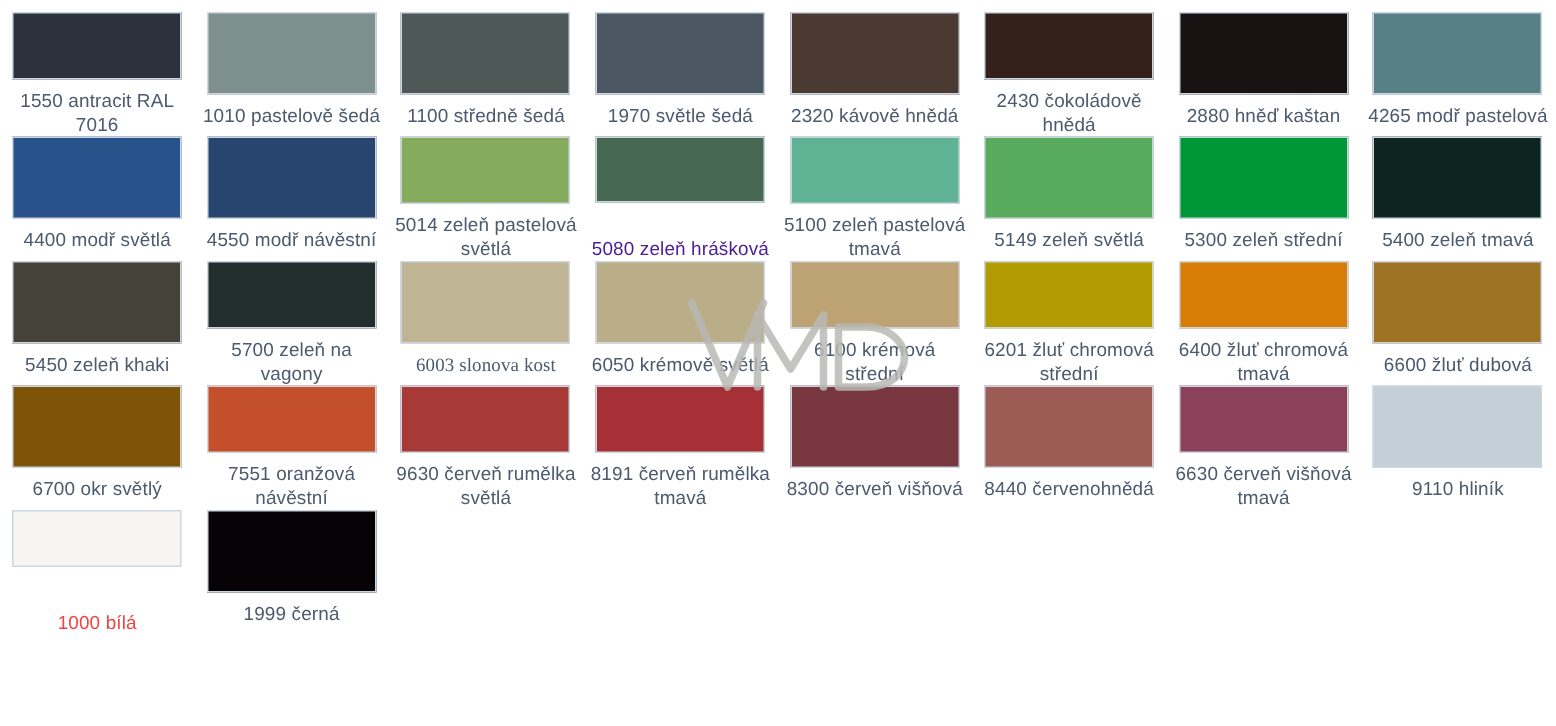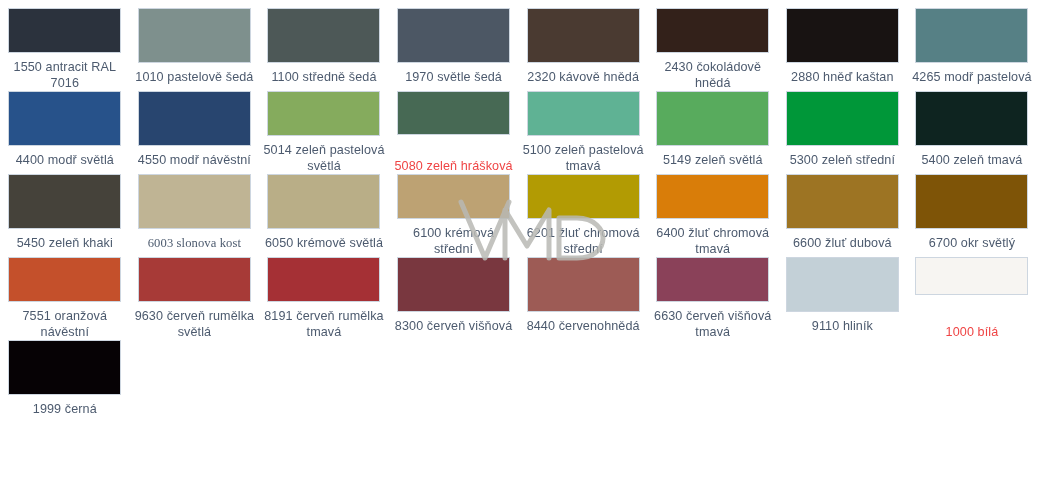--- a/index.html
+++ b/index.html
@@ -100,41 +100,45 @@
     <div class="swatch-cell">
       <div class="swatch-chip" style="background: rgb(40, 69, 111); border-color: rgb(205, 214, 224);"></div>
       <div class="swatch-label" style="color: rgb(76, 90, 110);">4550 modř návěstní</div>
     </div>
     <div class="swatch-cell">
       <div class="swatch-chip" style="background: rgb(133, 171, 93); border-color: rgb(205, 214, 224);"></div>
       <div class="swatch-label" style="color: rgb(76, 90, 110);">5014 zeleň pastelová světlá</div>
     </div>
     <div class="swatch-cell">
       <div class="swatch-chip" style="background: rgb(71, 105, 84); border-color: rgb(205, 214, 224);"></div>
-      <div class="swatch-label" style="color: #ef4444; margin-top: 24px;">5080 zeleň hrášková</div>
+      <div class="swatch-label" style="color: #4c1d95; margin-top: 24px;">5080 zeleň hrášková</div>
     </div>
     <div class="swatch-cell">
       <div class="swatch-chip" style="background: rgb(95, 178, 148); border-color: rgb(205, 214, 224);"></div>
       <div class="swatch-label" style="color: rgb(76, 90, 110);">5100 zeleň pastelová tmavá</div>
     </div>
     <div class="swatch-cell">
       <div class="swatch-chip" style="background: rgb(88, 171, 93); border-color: rgb(205, 214, 224);"></div>
       <div class="swatch-label" style="color: rgb(76, 90, 110);">5149 zeleň světlá</div>
     </div>
     <div class="swatch-cell">
       <div class="swatch-chip" style="background: rgb(0, 151, 57); border-color: rgb(205, 214, 224);"></div>
       <div class="swatch-label" style="color: rgb(76, 90, 110);">5300 zeleň střední</div>
     </div>
     <div class="swatch-cell">
       <div class="swatch-chip" style="background: rgb(14, 36, 32); border-color: rgb(205, 214, 224);"></div>
       <div class="swatch-label" style="color: rgb(76, 90, 110);">5400 zeleň tmavá</div>
     </div>
     <div class="swatch-cell">
       <div class="swatch-chip" style="background: rgb(69, 66, 58); border-color: rgb(205, 214, 224);"></div>
       <div class="swatch-label" style="color: rgb(76, 90, 110);">5450 zeleň khaki</div>
+    </div>
+    <div class="swatch-cell">
+      <div class="swatch-chip" style="background: rgb(34, 46, 44); border-color: rgb(205, 214, 224);"></div>
+      <div class="swatch-label" style="color: rgb(76, 90, 110);">5700 zeleň na vagony</div>
     </div>
     <div class="swatch-cell">
       <div class="swatch-chip" style="background: rgb(191, 180, 148); border-color: rgb(205, 214, 224);"></div>
       <div class="swatch-label" style="color: rgb(76, 90, 110); font-family: Liberation Serif, serif;">6003 slonova kost</div>
     </div>
     <div class="swatch-cell">
       <div class="swatch-chip" style="background: rgb(185, 174, 135); border-color: rgb(205, 214, 224);"></div>
       <div class="swatch-label" style="color: rgb(76, 90, 110);">6050 krémově světlá</div>
     </div>
     <div class="swatch-cell">

